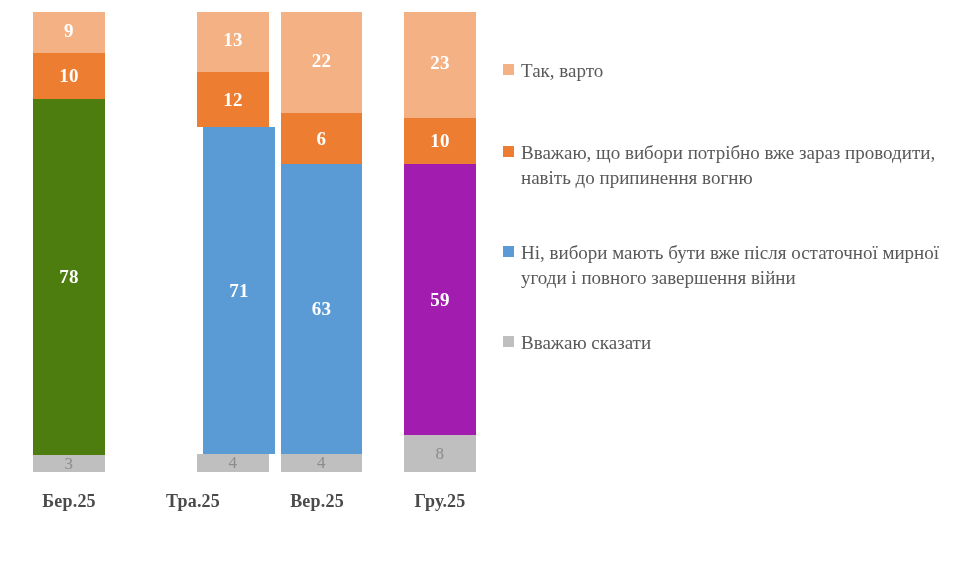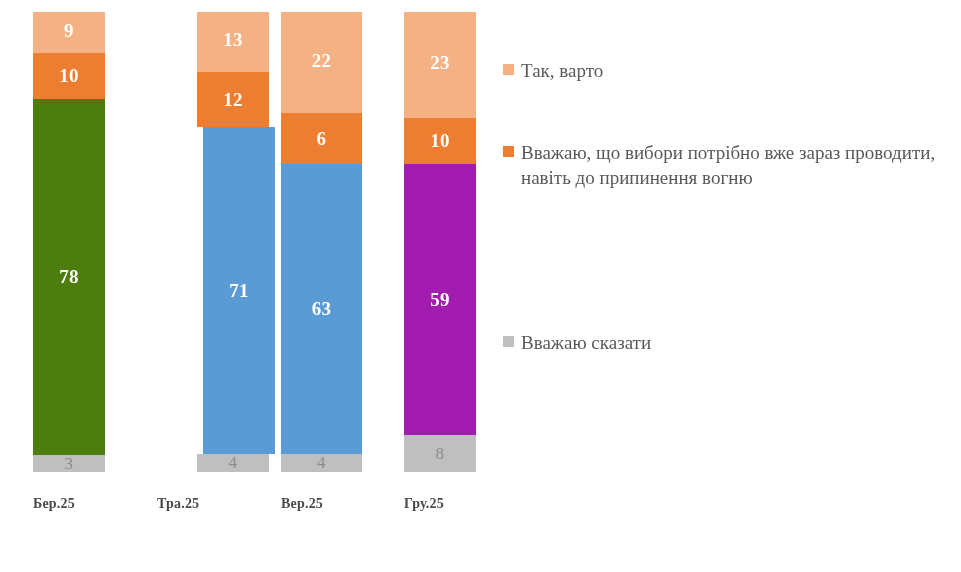--- a/index.html
+++ b/index.html
@@ -62,23 +62,24 @@
   .seg-label.muted { color: #8c8c8c; font-weight: normal; font-size: 17px; }
 
   
   .seg-peach .seg-label { transform: translateY(-2px); }
   .seg-blue  .seg-label { transform: translateY(0px); }
 
   .cat-label {
     position: absolute;
     bottom: 8px;
     width: 100%;
+    text-align: center;
     font-family: "Liberation Serif", "DejaVu Serif", serif;
     font-weight: bold;
-    font-size: 14px;
+    font-size: 18px;
     color: #4a4a4a;
     letter-spacing: 0.2px;
   }
 
   
   #legend {
     position: absolute;
     left: 503px;
     top: 58px;
     width: 440px;
@@ -181,19 +182,23 @@
 
   <div id="legend" style="position: absolute; height: 320px;">
       <div class="legend-item" style="position: absolute; top: 0px; left: 0px; margin-bottom: 0px;">
         <span class="legend-swatch" style="background: rgb(244, 177, 131);"></span>
         <span class="legend-text">Так, варто</span>
       </div>
       <div class="legend-item" style="position: absolute; top: 82px; left: 0px; margin-bottom: 0px;">
         <span class="legend-swatch" style="background: rgb(237, 125, 49);"></span>
         <span class="legend-text">Вважаю, що вибори потрібно вже зараз проводити, навіть до припинення вогню</span>
       </div>
+      <div class="legend-item" style="position: absolute; top: 182px; left: 0px; margin-bottom: 0px;">
+        <span class="legend-swatch" style="background: rgb(91, 155, 213);"></span>
+        <span class="legend-text">Ні, вибори мають бути вже після остаточної мирної угоди і повного завершення війни</span>
+      </div>
       <div class="legend-item" style="position: absolute; top: 272px; left: 0px; margin-bottom: 0px;">
         <span class="legend-swatch" style="background: rgb(191, 191, 191);"></span>
         <span class="legend-text">Вважаю сказати</span>
       </div>
     </div>
 
 </div>
 
 </body></html>

